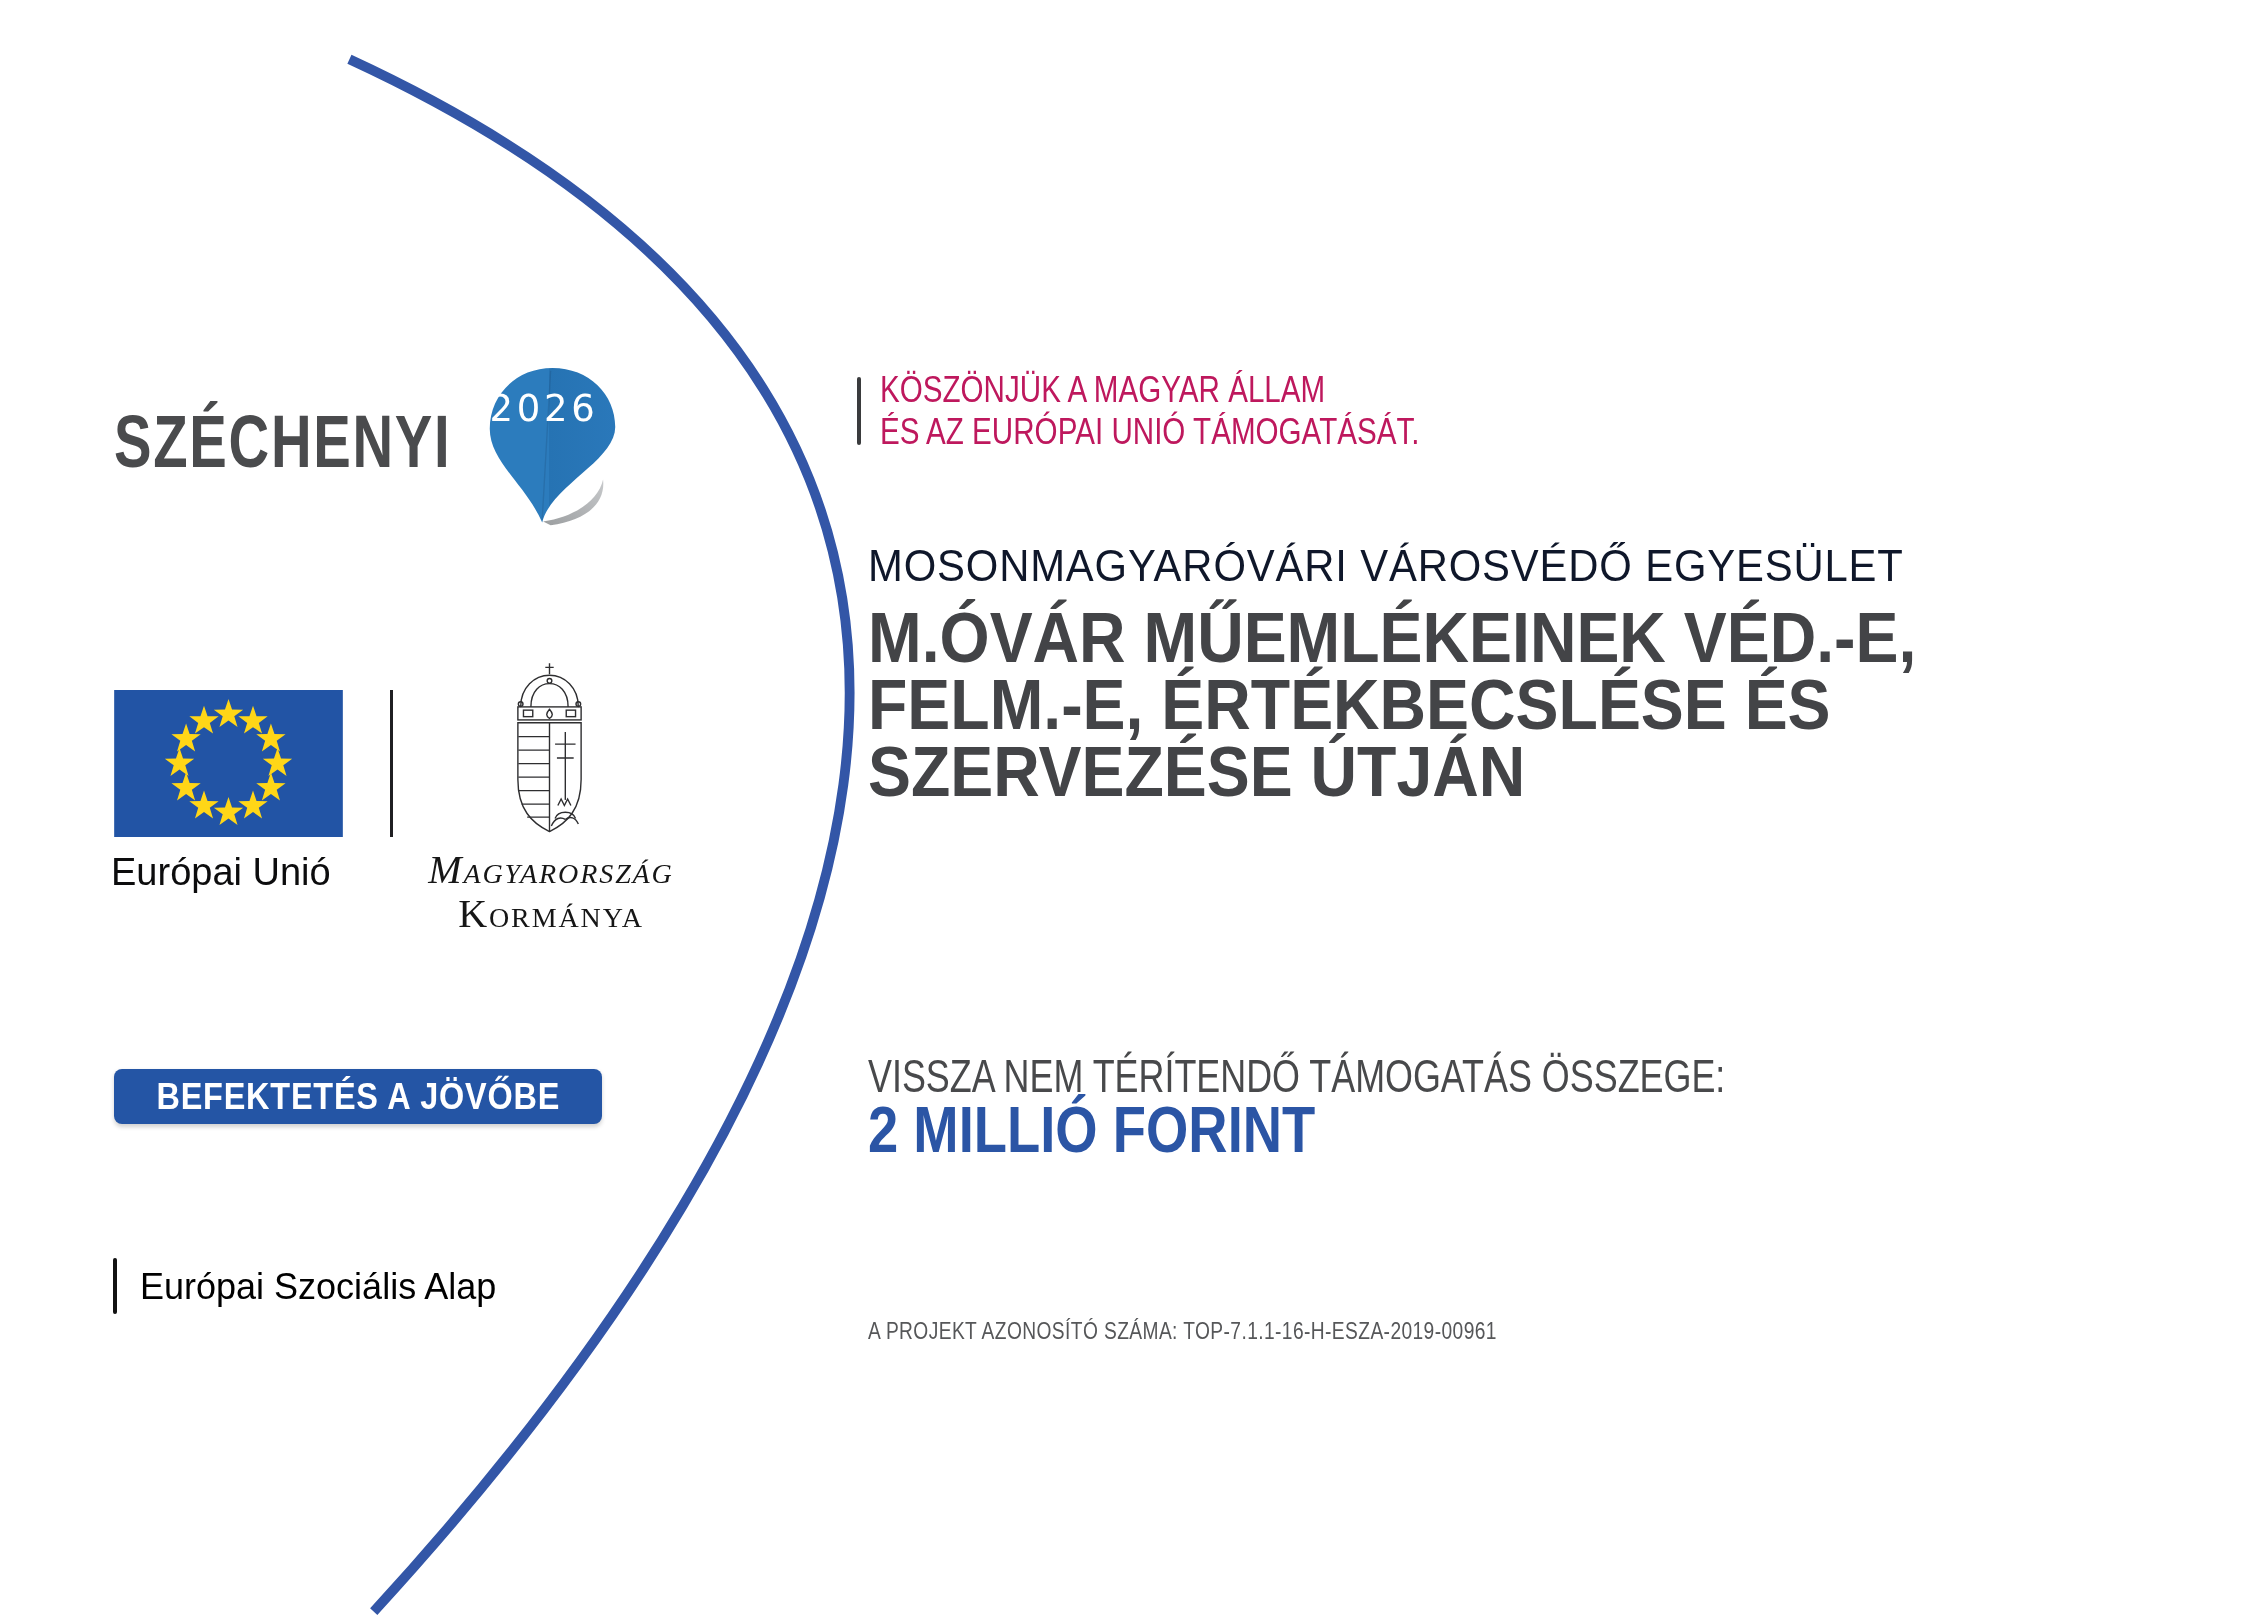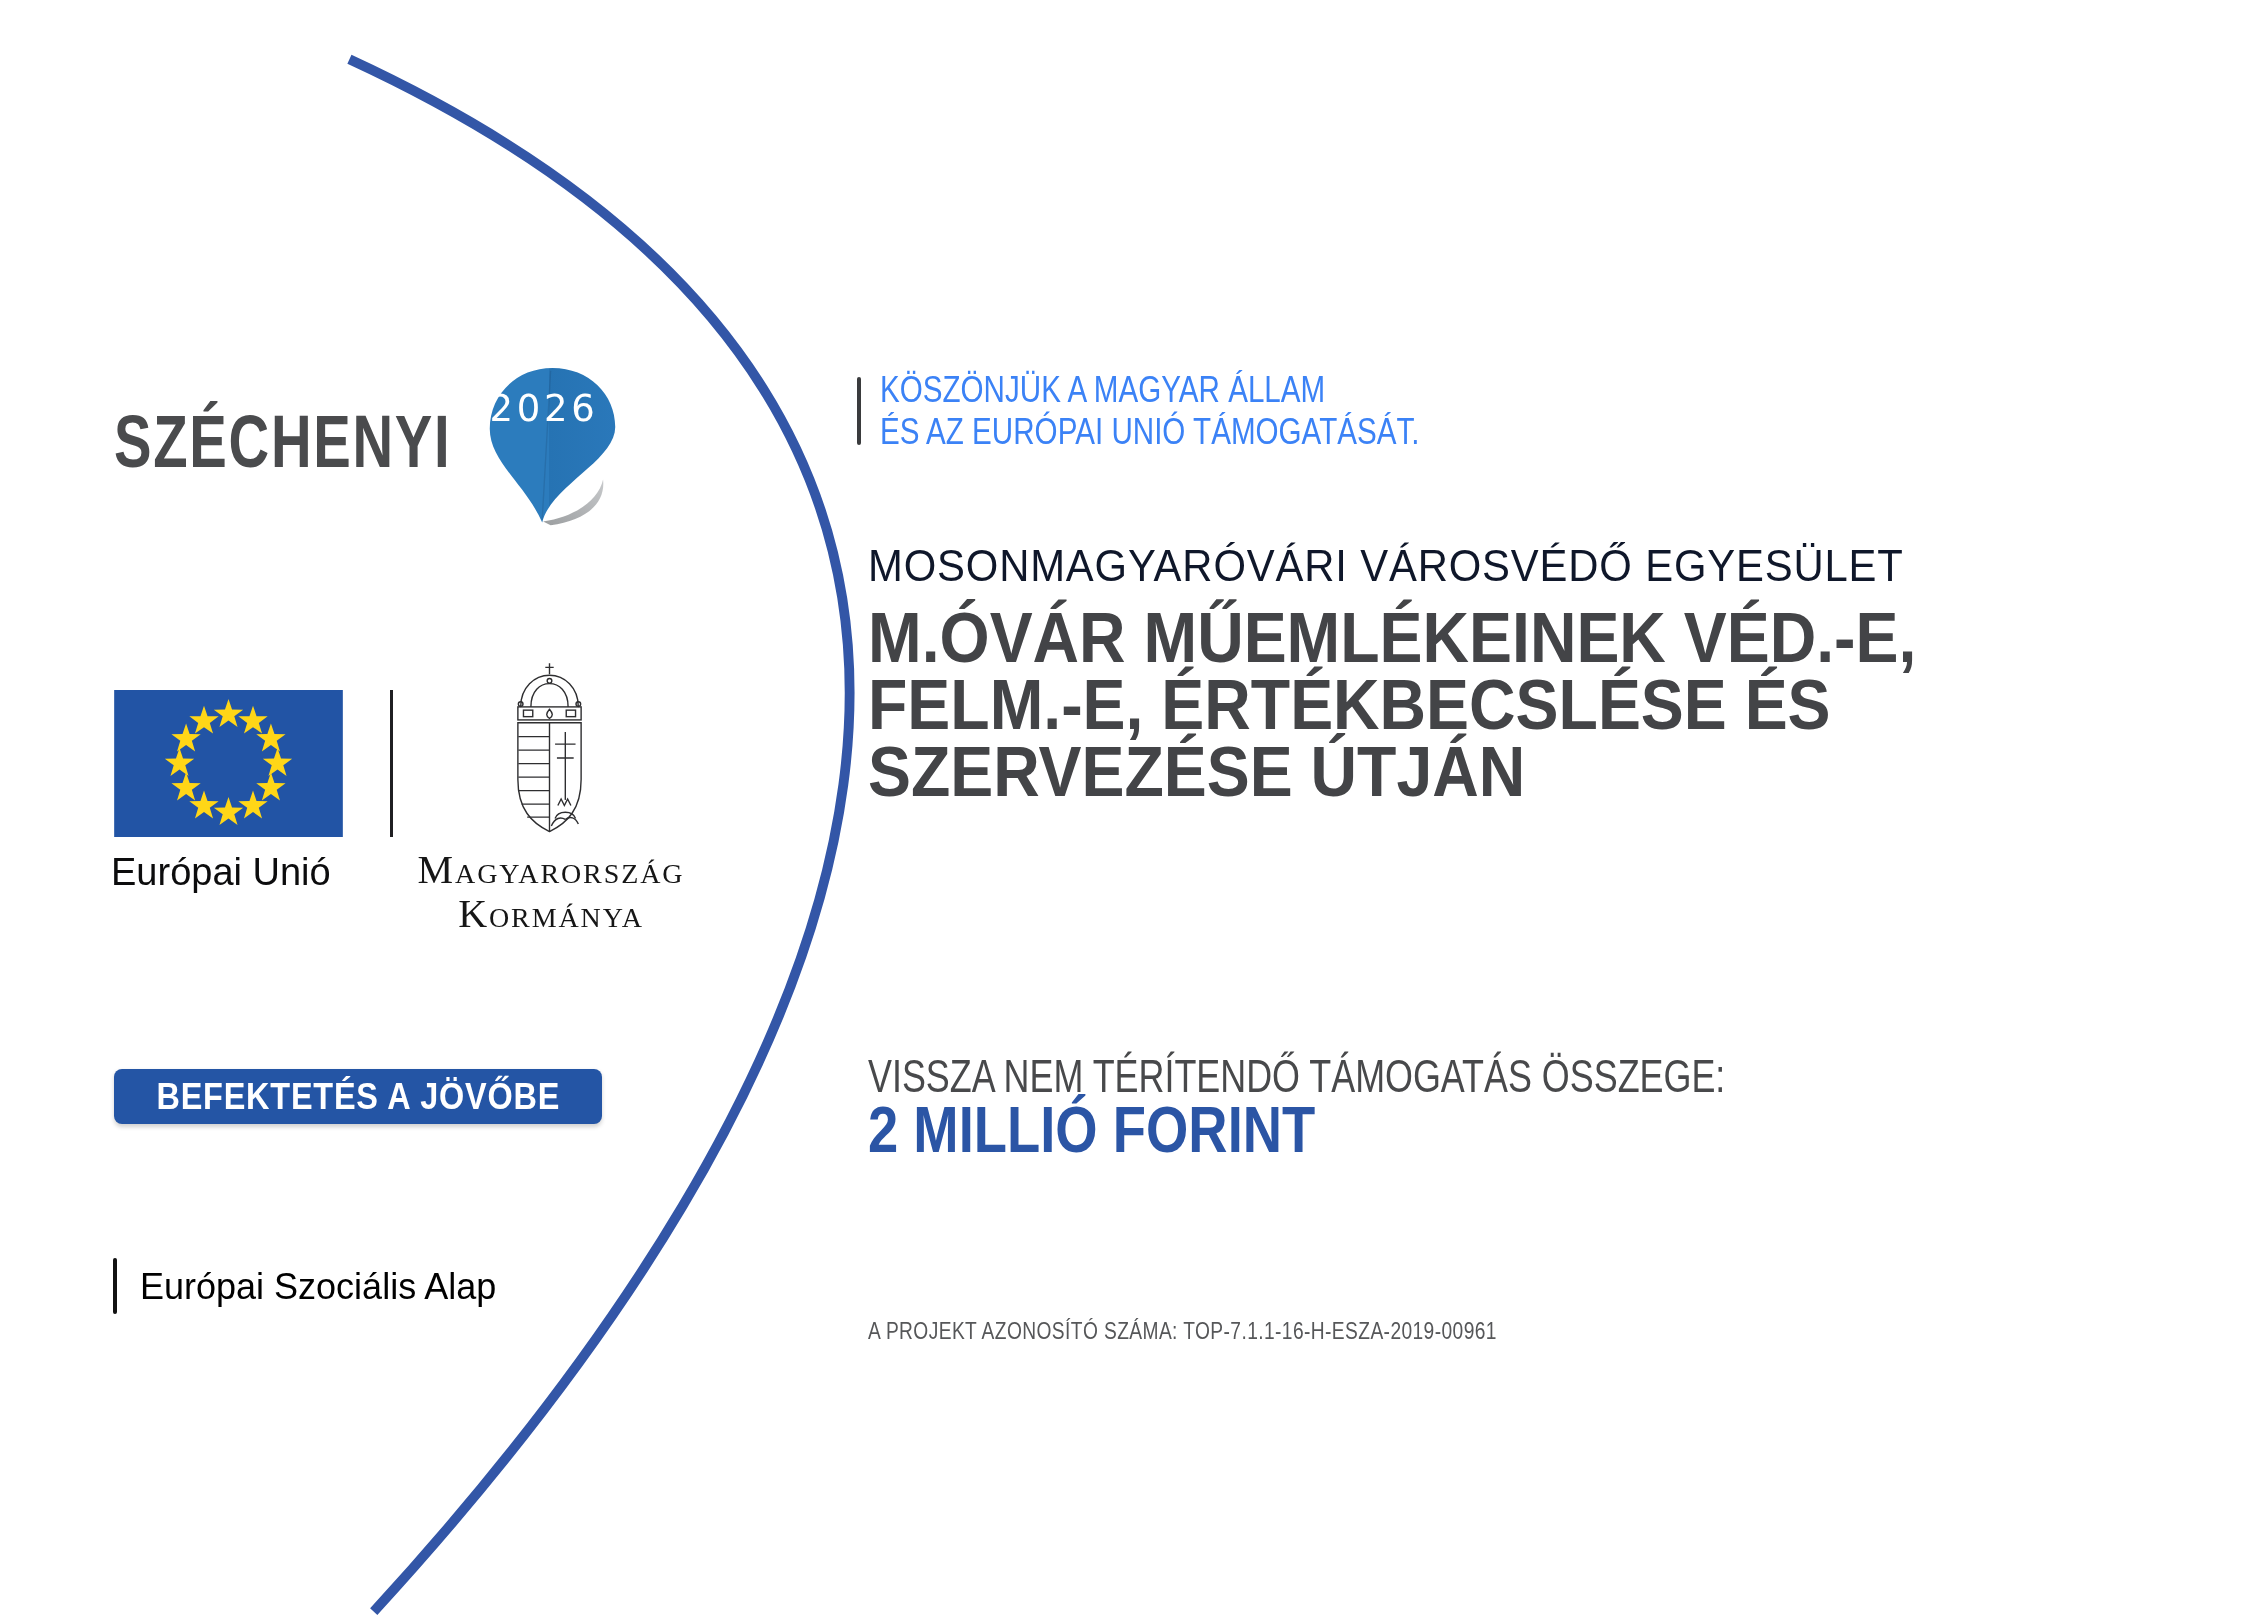--- a/index.html
+++ b/index.html
@@ -27,39 +27,39 @@
   .flag-caption{
     left:111px;top:851px;font-size:38px;line-height:42px;color:#0c0c0d;
   }
   .logo-divider{left:390px;top:690px;width:2.8px;height:147px;background:#1f1f22;}
   .coa{left:503px;top:662px;width:93px;height:180px;}
   .gov-line{
     left:411px;width:280px;text-align:center;
     font-family:"Liberation Serif",serif;font-variant:small-caps;
     font-size:40px;line-height:43px;letter-spacing:1.9px;color:#161616;
   }
-  .gov-line1{top:848px;}
+  .gov-line1{top:848px;font-style:italic;}
   .gov-line2{top:892px;}
 
   .invest-badge{
     left:114px;top:1069px;width:488px;height:55px;border-radius:8px;
     background:#2455a5;display:flex;align-items:center;justify-content:center;
     box-shadow:0 2.8px 4.7px rgba(0,0,0,0.18);
   }
   .invest-badge .label{
     color:#ffffff;font-weight:bold;font-size:36px;letter-spacing:0.9px;
     transform:scaleX(0.9);transform-origin:center;white-space:nowrap;
   }
   .esf-bar{left:113px;top:1258px;width:4.2px;height:56px;background:#121212;border-radius:1.9px;}
   .esf-label{left:140px;top:1267px;font-size:36px;line-height:39px;color:#000000;}
 
   
   .thanks-bar{left:857px;top:377px;width:4.2px;height:68px;background:#3a3b3d;border-radius:2.3px;}
   .thanks{
-    left:880px;top:369px;font-size:37px;line-height:42px;color:#3b82f6;
+    left:880px;top:369px;font-size:37px;line-height:42px;color:#be185d;
   }
   .thanks .squeeze{transform:scaleX(0.8);}
   .org{
     left:868px;top:542px;font-size:44px;line-height:47px;letter-spacing:0.9px;color:#0f172a;
   }
   .org .squeeze{transform:scaleX(0.95);}
   .main-title{
     left:868px;top:605px;font-size:70px;line-height:67px;font-weight:bold;color:#434447;
   }
   .main-title .squeeze{transform:scaleX(0.92);}

